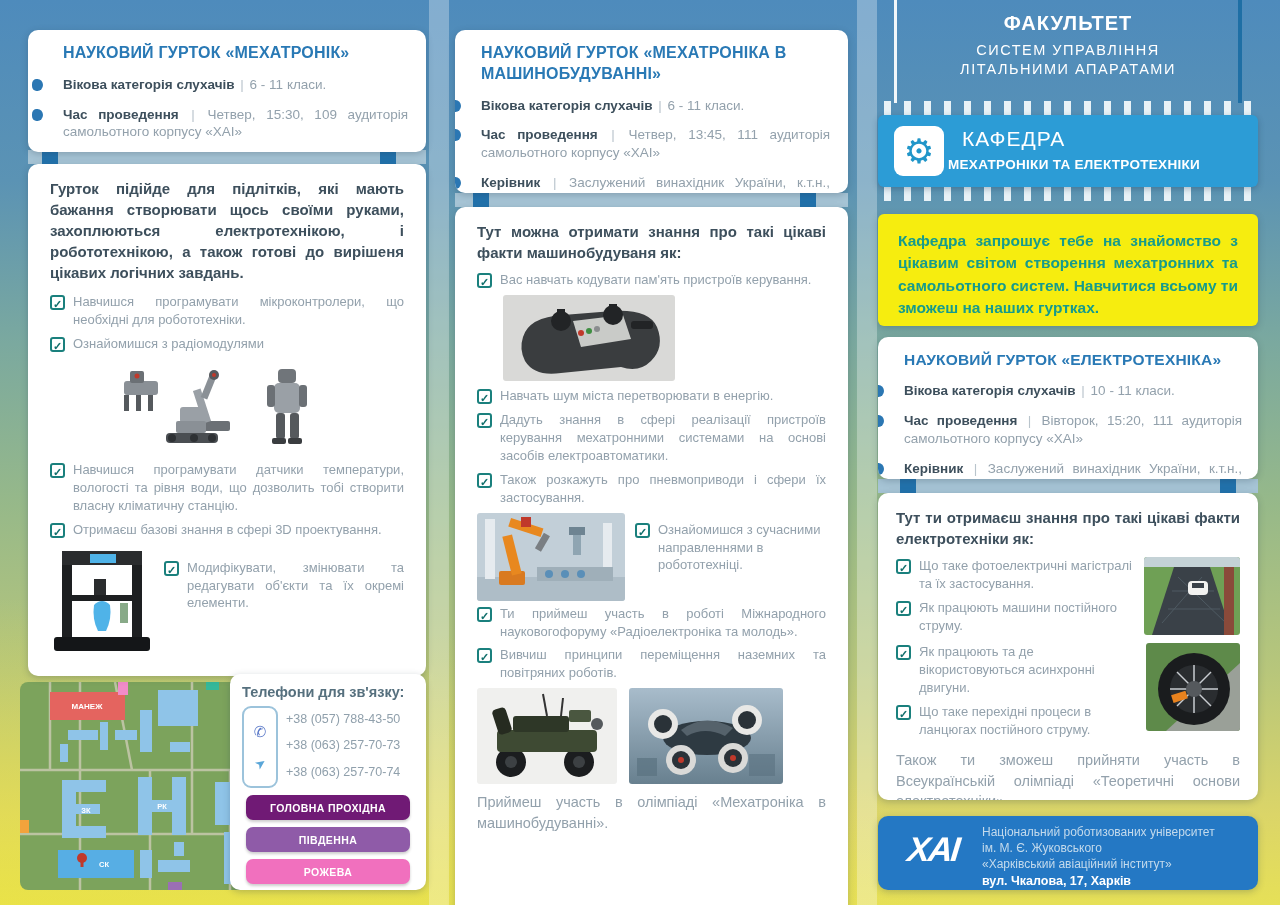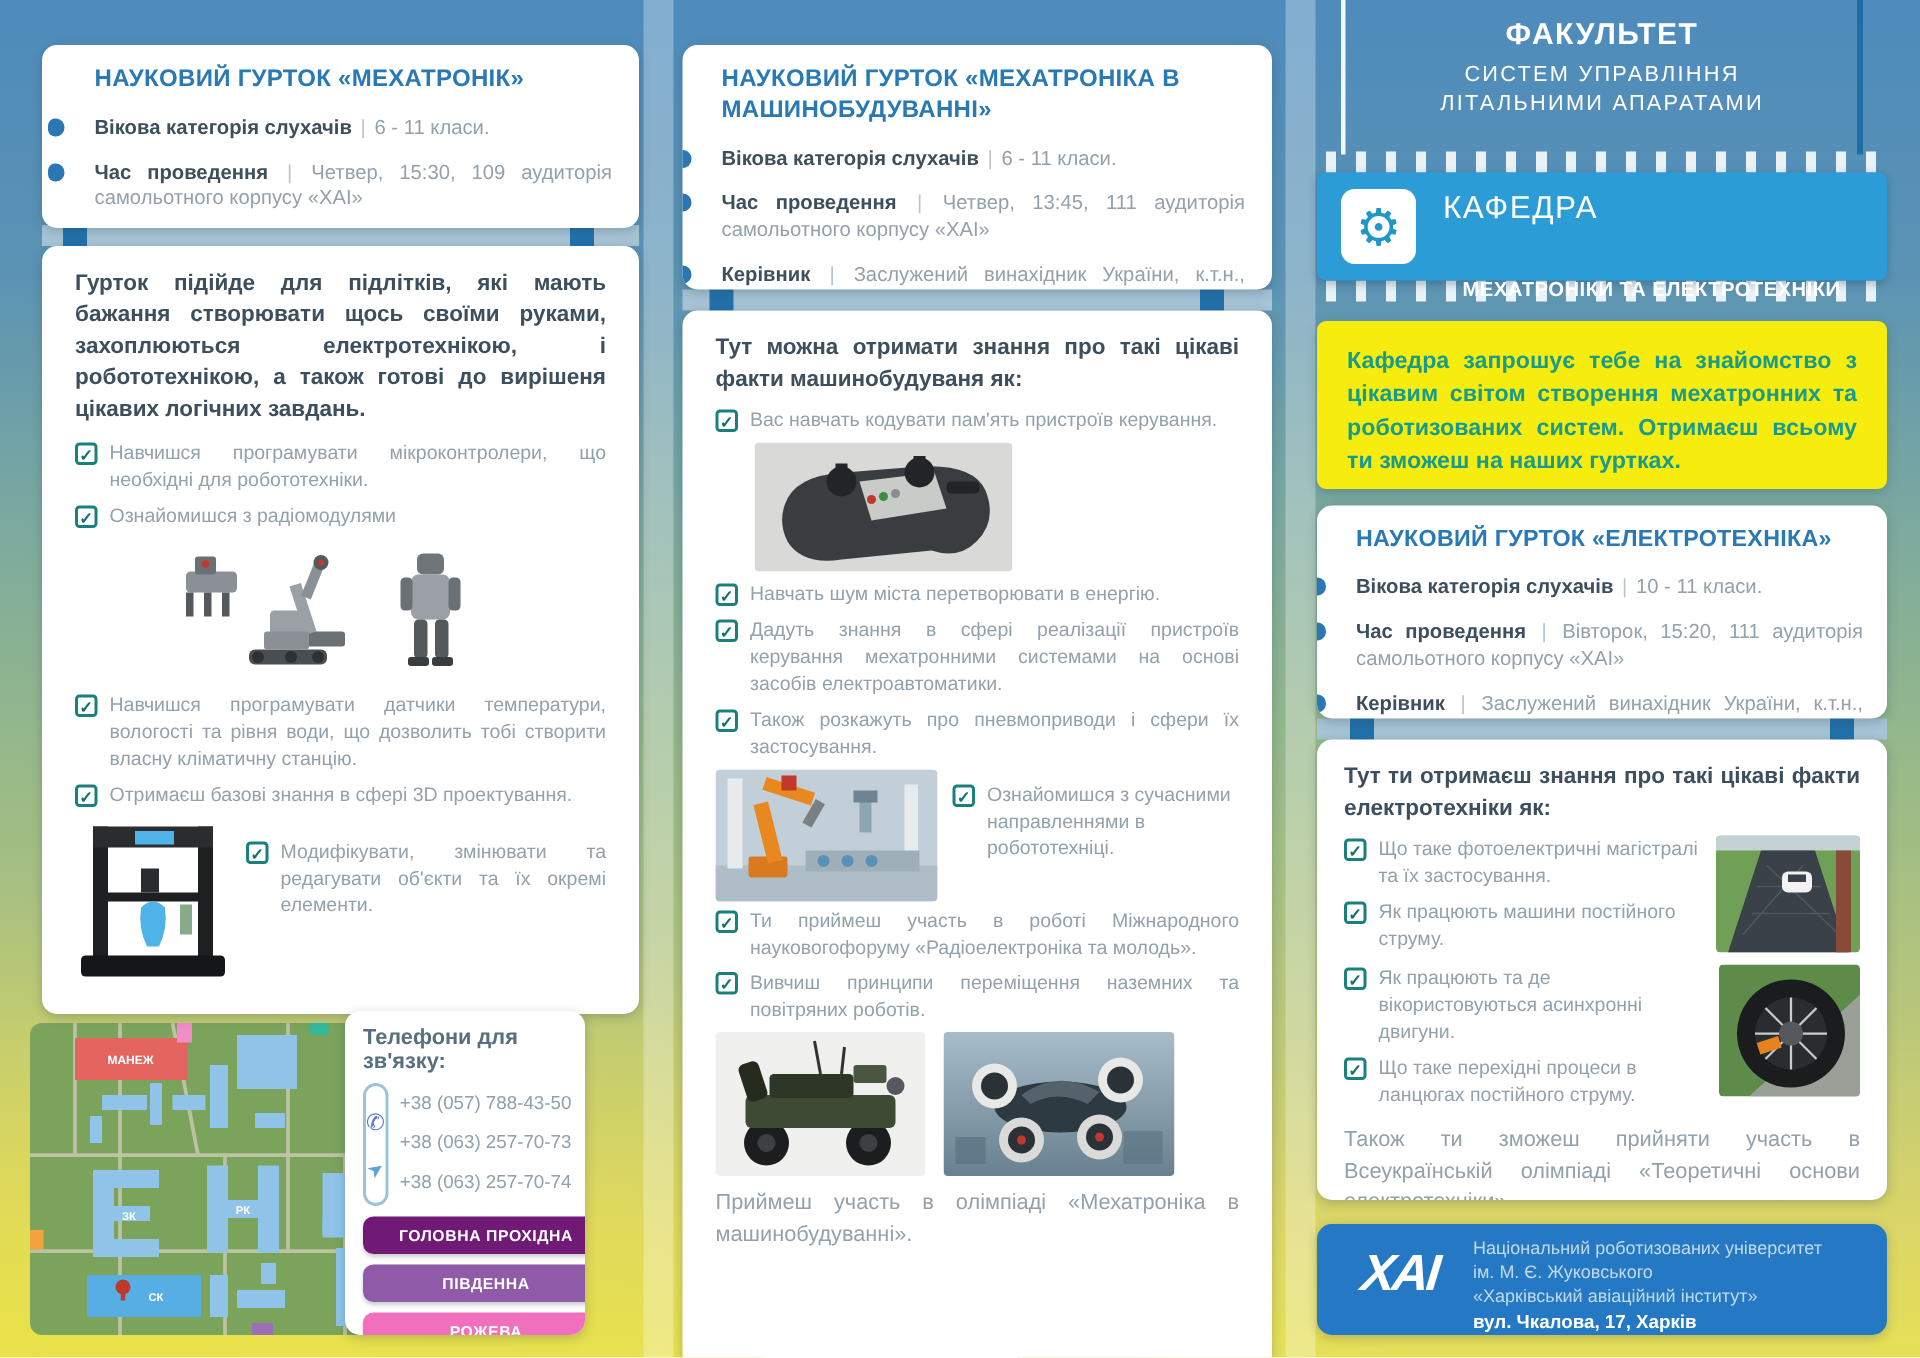--- a/index.html
+++ b/index.html
@@ -188,21 +188,21 @@
     <rect x="38" y="168" width="76" height="28" fill="#57AEE4"></rect>
     <text x="84" y="185" font-size="7.5" font-weight="bold" fill="#ffffff" text-anchor="middle">СК</text>
     <circle cx="62" cy="176" r="5" fill="#C0392B"></circle>
       <path d="M62 176 l0 9" stroke="#C0392B" stroke-width="3"></path>
     <rect x="98" y="0" width="10" height="13" fill="#F08CC8"></rect>
     <rect x="186" y="0" width="13" height="8" fill="#35B89A"></rect>
     <rect x="0" y="138" width="9" height="13" fill="#F2A33C"></rect>
     <rect x="148" y="200" width="14" height="8" fill="#9B6FB5"></rect>
   </svg>
 
-  <div class="card" style="left:230px;top:674px;width:160px;height:216px;padding:10px 12px;box-sizing:border-box;">
+  <div class="card" style="left:230px;top:674px;width:196px;height:216px;padding:10px 12px;box-sizing:border-box;">
     <div style="font-size:14.5px;font-weight:bold;color:#56707E;margin-bottom:6px;">Телефони для зв'язку:</div>
     <div style="display:flex;gap:8px;">
       <div style="width:32px;height:78px;border:2px solid #9CC3DB;border-radius:9px;display:flex;flex-direction:column;
                   align-items:center;justify-content:space-evenly;">
         <span style="color:#5A79C8;font-size:15px;">✆</span>
         <span style="color:#5AA6D8;font-size:13px;display:inline-block;transform:rotate(-35deg);">➤</span>
       </div>
       <div>
         <div class="phone-line">+38 (057) 788-43-50</div>
         <div class="phone-line">+38 (063) 257-70-73</div>
@@ -354,27 +354,27 @@
   <div class="fac" style="top:12px;">
     <div style="font-size:20px;font-weight:bold;letter-spacing:1px;">ФАКУЛЬТЕТ</div>
     <div style="font-size:14.5px;letter-spacing:1.5px;margin-top:7px;">СИСТЕМ УПРАВЛІННЯ</div>
     <div style="font-size:14.5px;letter-spacing:1.5px;margin-top:3px;">ЛІТАЛЬНИМИ АПАРАТАМИ</div>
   </div>
 
   <div class="pins" style="left:884px;top:101px;width:368px;"></div>
   <div class="chip" style="left:878px;top:115px;width:380px;height:72px;">
     <div class="gearbox">⚙</div>
     <div style="position:absolute;left:84px;top:12px;color:#fff;font-size:21px;letter-spacing:1px;">КАФЕДРА</div>
-    <div style="position:absolute;left:97px;top:42px;color:#fff;font-size:13.5px;font-weight:bold;letter-spacing:.3px;margin-top:28px;">МЕХАТРОНІКИ ТА ЕЛЕКТРОТЕХНІКИ</div>
+    <div style="position:absolute;left:70px;top:42px;color:#fff;font-size:13.5px;font-weight:bold;letter-spacing:.3px;">МЕХАТРОНІКИ ТА ЕЛЕКТРОТЕХНІКИ</div>
   </div>
   <div class="pins" style="left:884px;top:187px;width:368px;"></div>
 
   <div class="card" style="left:878px;top:214px;width:380px;height:112px;background:#F6ED0F;border-radius:6px;
        padding:16px 20px;box-sizing:border-box;">
-    <div style="color:#169B8C;font-weight:bold;font-size:15.5px;line-height:1.45;text-align:justify;">Кафедра запрошує тебе на знайомство з цікавим світом створення мехатронних та роботизованих систем. Отримаєш всьому ти зможеш на наших гуртках.</div>
+    <div style="color:#169B8C;font-weight:bold;font-size:15.5px;line-height:1.45;text-align:justify;">Кафедра запрошує тебе на знайомство з цікавим світом створення мехатронних та самольотного систем. Навчитися всьому ти зможеш на наших гуртках.</div>
   </div>
 
   <div class="card" style="left:878px;top:337px;width:380px;height:142px;padding:13px 16px 10px 26px;box-sizing:border-box;">
     <div class="club-title" style="font-size:15.5px;">НАУКОВИЙ ГУРТОК «ЕЛЕКТРОТЕХНІКА»</div>
     <div class="info-item">
       <span class="dot"></span>
       <span class="lbl">Вікова категорія слухачів</span>
       <span class="sep">|</span>
       <span>10 - 11 класи.</span>
     </div>

